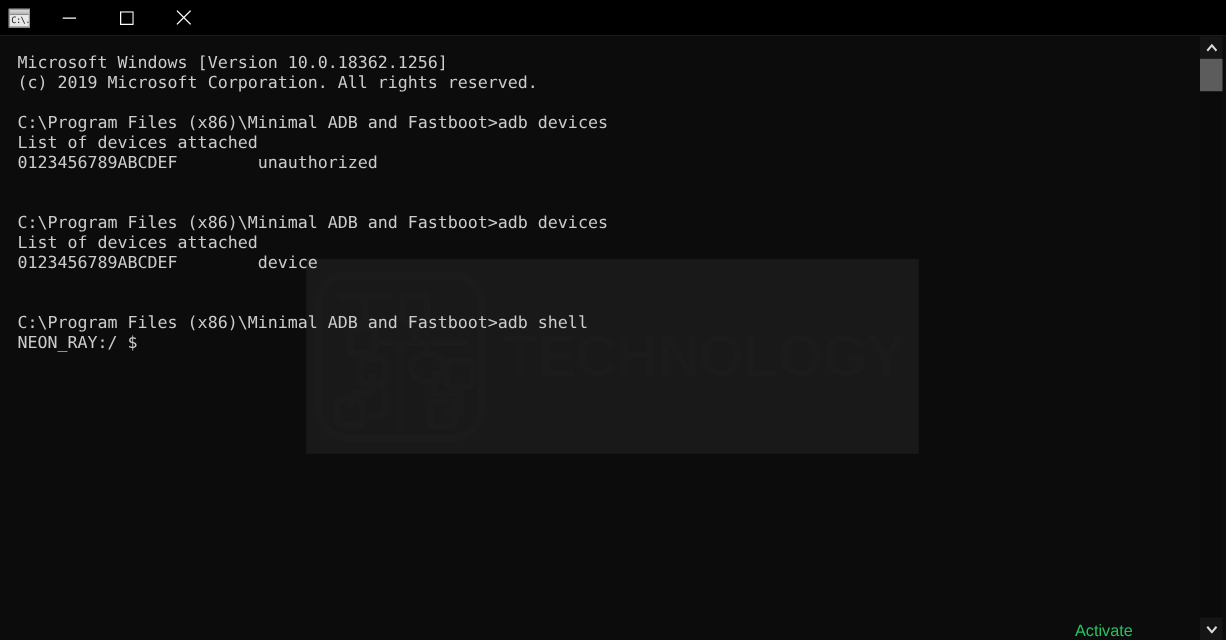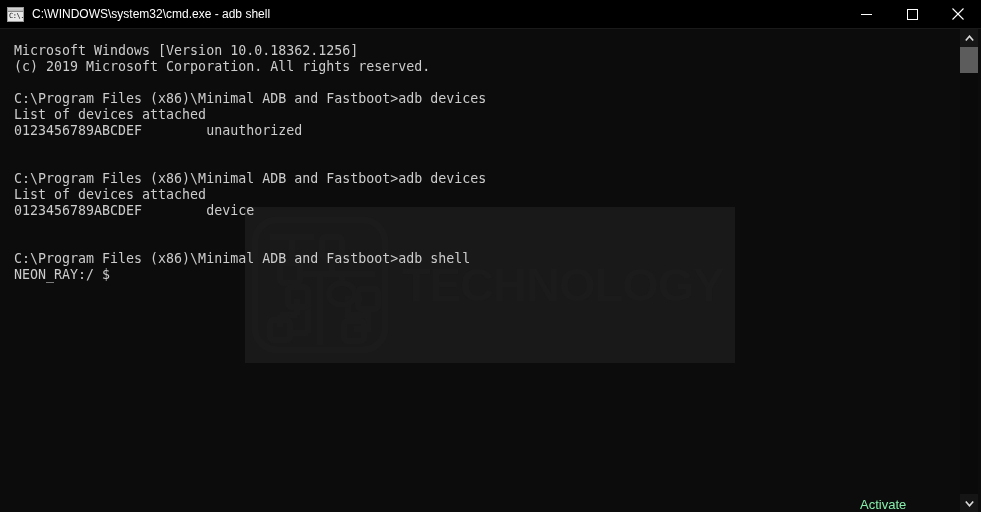--- a/index.html
+++ b/index.html
@@ -189,40 +189,39 @@
     background: #5c5c5c;
   }
 
   
   #bottom-faint {
     position: absolute;
     left: 860px;
     top: 498px;
     width: 100px;
     height: 14px;
-    color: #86efac;
+    color: #22c55e;
     font-family: "Liberation Sans", sans-serif;
     font-size: 13px;
     line-height: 14px;
     white-space: nowrap;
     overflow: hidden;
     z-index: 2;
   }
 </style>
 </head>
 <body>
 
 <div id="window">
 
   <div id="titlebar">
     <div id="app-icon">
       <div class="bar"></div>
       <div class="prompt">C:\.</div>
     </div>
-    <div id="title-text">C:\WINDOWS\system32\cmd.exe - adb shell</div>
 
     <div class="winbtn">
       <svg width="11" height="11" viewBox="0 0 11 11">
         <line x1="0" y1="5.5" x2="11" y2="5.5" stroke="#ffffff" stroke-width="1"></line>
       </svg>
     </div>
     <div class="winbtn">
       <svg width="11" height="11" viewBox="0 0 11 11">
         <rect x="0.5" y="0.5" width="10" height="10" fill="none" stroke="#ffffff" stroke-width="1"></rect>
       </svg>

